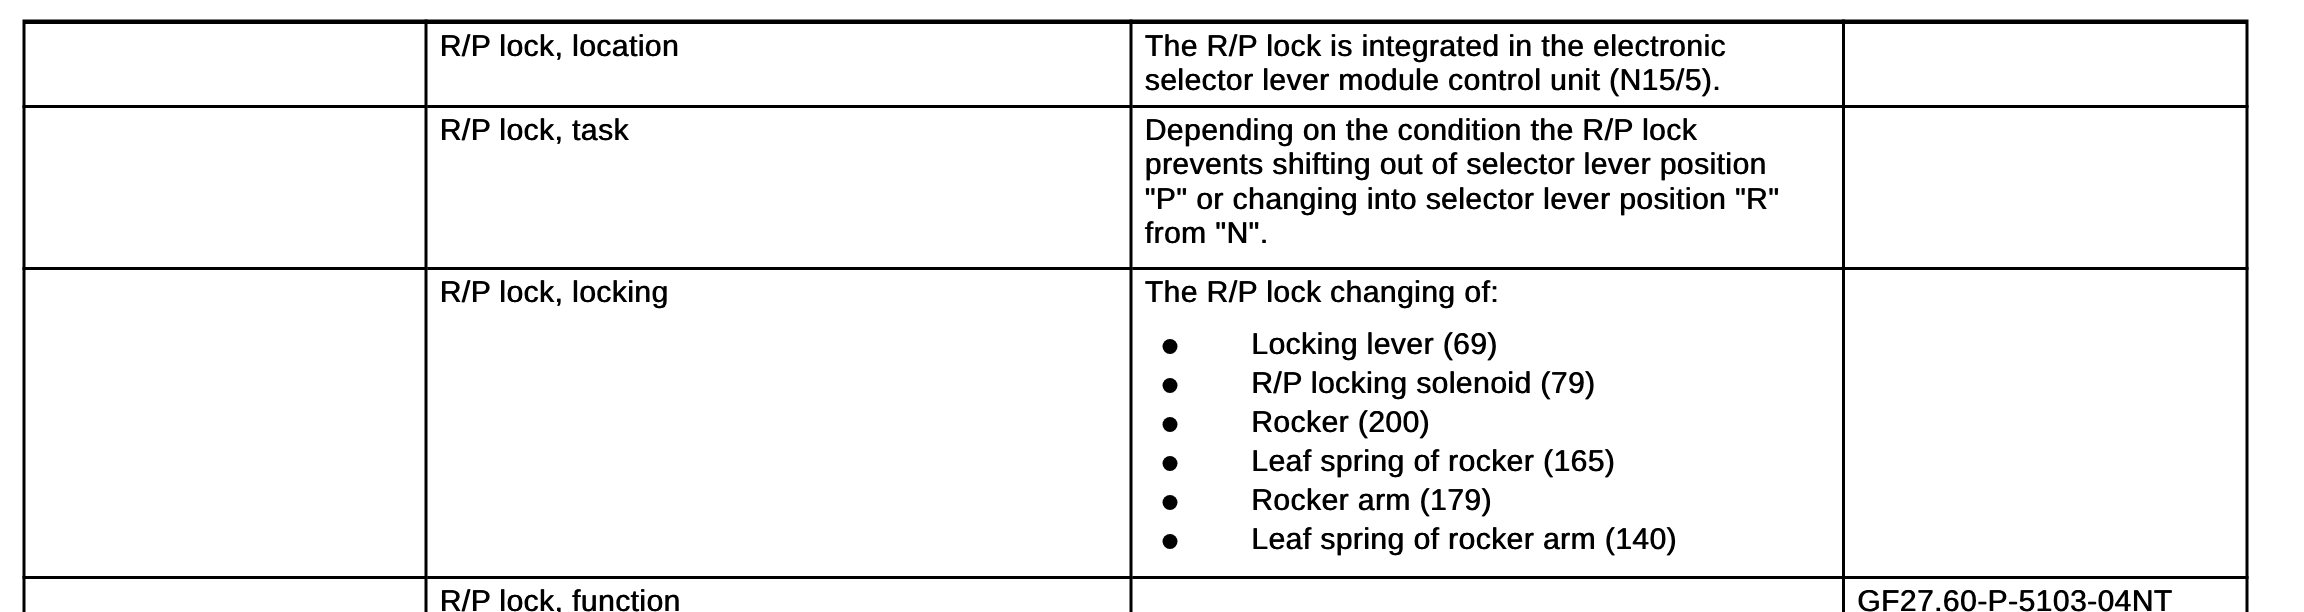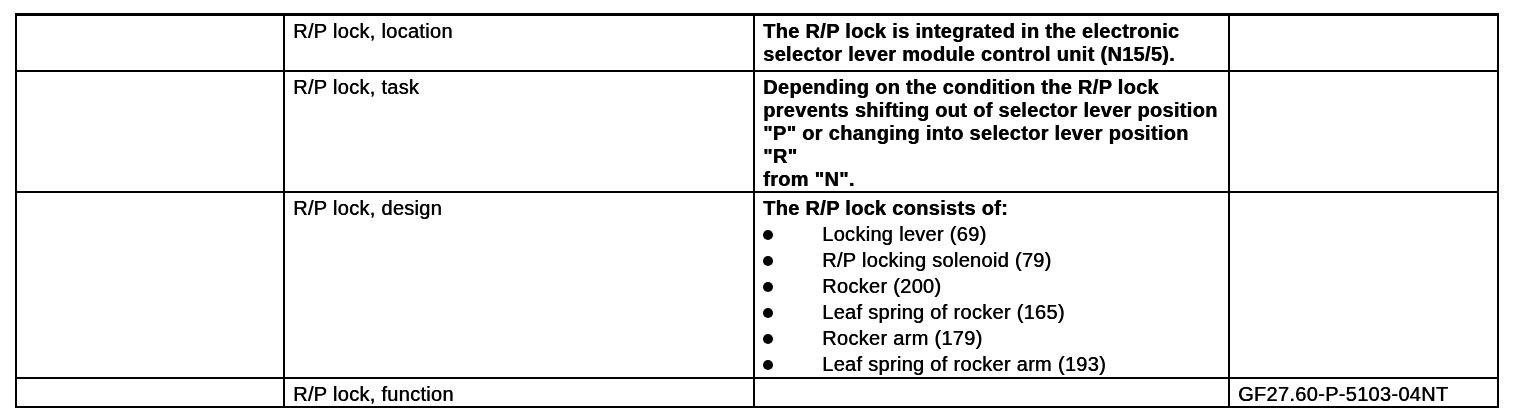--- a/index.html
+++ b/index.html
@@ -39,25 +39,24 @@
     text-shadow: 0.5px 0 0 currentColor; 
     overflow: hidden;
   }
   tr.row-1 { height: 56px; }
   tr.row-2 { height: 108px; }
   tr.row-3 { height: 186px; }
   tr.row-4 { height: 29px; }
 
   .desc {
     white-space: pre-line;
-    font-weight: bold;
   }
   ul.parts-list {
     list-style: none;
-    margin: 0;
+    margin: 12px;
     padding: 0;
   }
   ul.parts-list li {
     display: flex;
     align-items: flex-start;
     line-height: 23px;
     margin-top: 3px;
   }
   .bullet-dot {
     flex: 0 0 auto;
@@ -98,23 +97,23 @@
         <div class="desc">Depending on the condition the R/P lock
 prevents shifting out of selector lever position
 "P" or changing into selector lever position "R"
 from "N".</div>
       </td>
       <td></td>
     </tr>
 
     <tr class="row-3">
       <td></td>
-      <td>R/P lock, design</td>
+      <td>R/P lock, locking</td>
       <td>
-        <div class="desc">The R/P lock consists of:</div>
+        <div class="desc">The R/P lock changing of:</div>
         <ul class="parts-list">
           <li>
             <span class="bullet-dot"></span>
             <span>Locking lever (69)</span>
           </li>
           <li>
             <span class="bullet-dot"></span>
             <span>R/P locking solenoid (79)</span>
           </li>
           <li>
@@ -124,21 +123,21 @@
           <li>
             <span class="bullet-dot"></span>
             <span>Leaf spring of rocker (165)</span>
           </li>
           <li>
             <span class="bullet-dot"></span>
             <span>Rocker arm (179)</span>
           </li>
           <li>
             <span class="bullet-dot"></span>
-            <span>Leaf spring of rocker arm (193)</span>
+            <span>Leaf spring of rocker arm (140)</span>
           </li>
         </ul>
       </td>
       <td></td>
     </tr>
 
     <tr class="row-4">
       <td></td>
       <td>R/P lock, function</td>
       <td></td>

